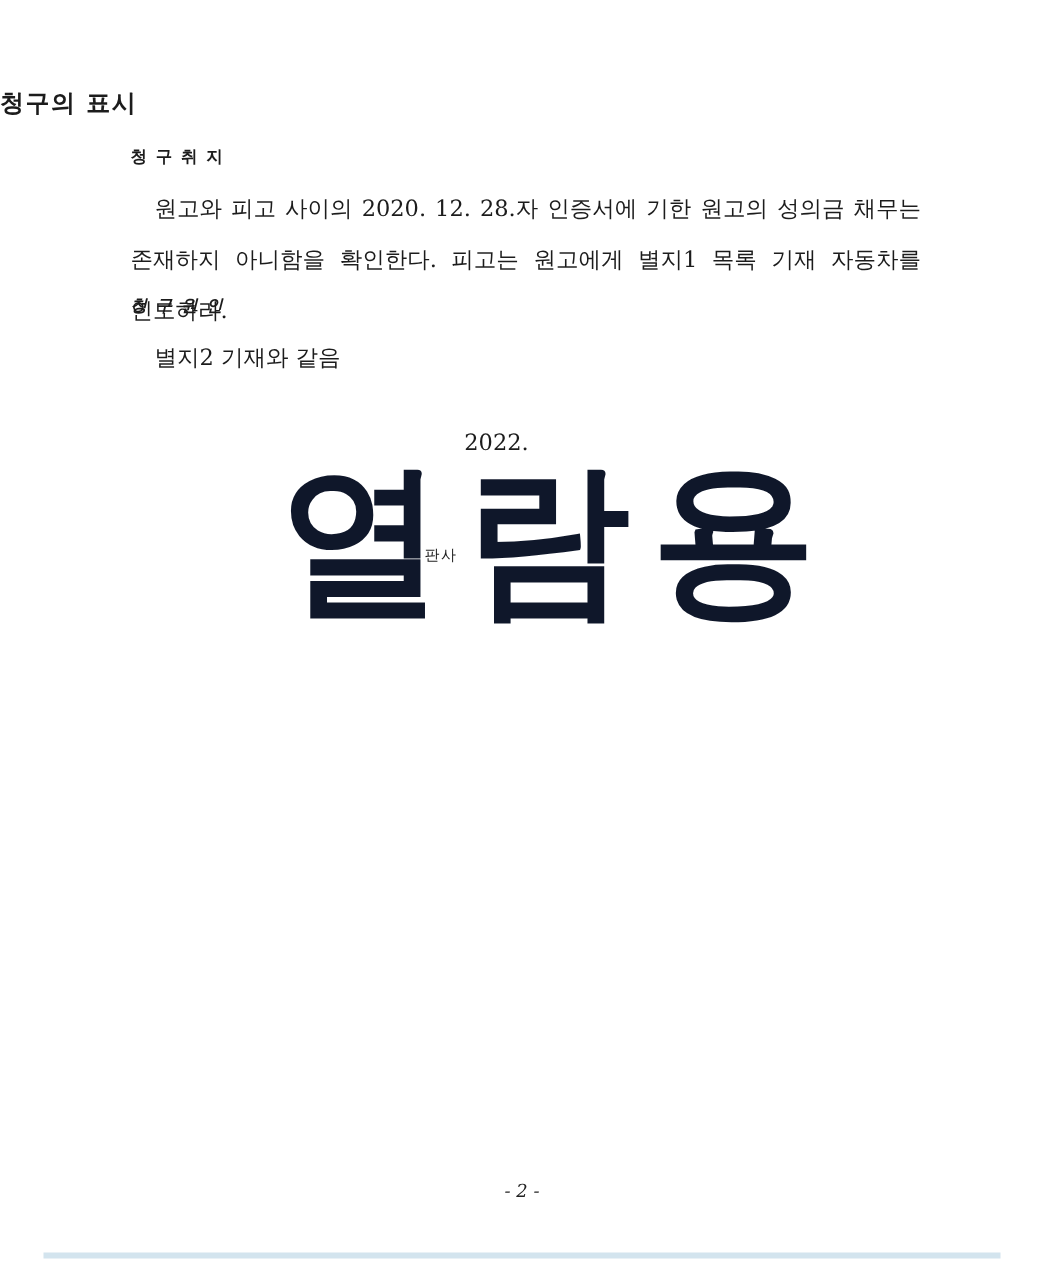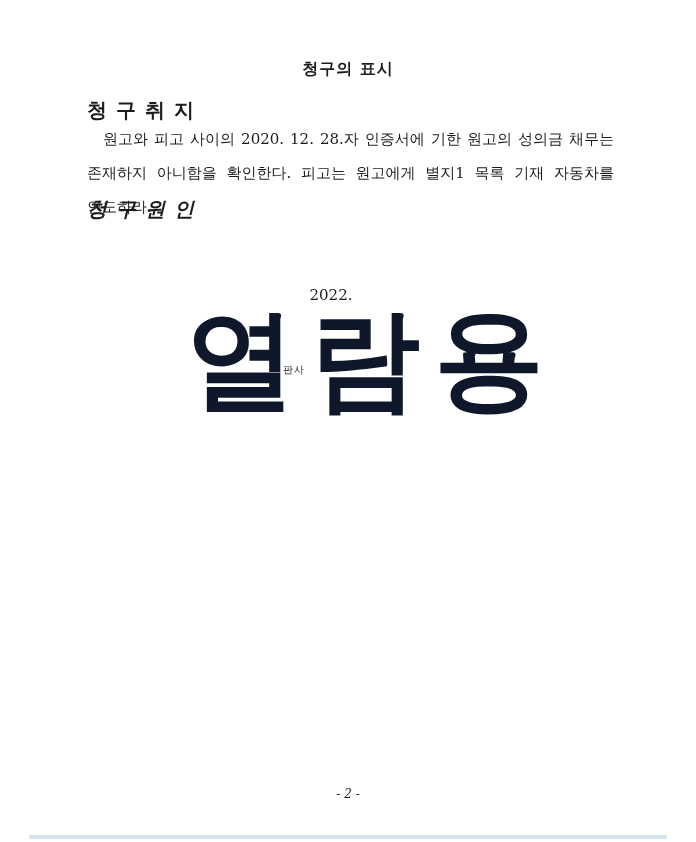--- a/index.html
+++ b/index.html
@@ -26,29 +26,28 @@
     font-weight: bold;
     white-space: nowrap;
     user-select: none;
     pointer-events: none;
   }
   .doc-title {
     position: absolute;
     top: 59px;
     left: 0;
     width: 100%;
-    text-align: center;
     font-size: 16px;
     font-weight: bold;
     letter-spacing: 1px;
   }
   .section-heading {
     position: absolute;
     left: 87px;
-    font-size: 20px;
+    font-size: 11px;
     font-weight: bold;
     letter-spacing: 1px;
   }
   .heading-purpose { top: 97px; }
   .heading-cause   { top: 196px; font-style: italic; }
   .body-paragraph {
     position: absolute;
     left: 87px;
     width: 527px;
     font-size: 15px;
@@ -119,20 +118,21 @@
   <div class="watermark">열람용</div>
 
   <div class="doc-title">청구의 표시</div>
 
   <div class="section-heading heading-purpose">청 구 취 지</div>
 
   <p class="body-paragraph para-purpose">원고와 피고 사이의 2020. 12. 28.자 인증서에 기한 원고의 성의금 채무는 존재하지 아니함을 확인한다. 피고는 원고에게 별지1 목록 기재 자동차를 인도하라.</p>
 
   <div class="section-heading heading-cause">청 구 원 인</div>
 
+  <p class="para-cause">별지2 기재와 같음</p>
 
   <div class="date-line">2022.</div>
 
   <div class="judge-line">판사</div>
 
 
   <div class="page-number">- 2 -</div>
 
   <div class="footer-rule"></div>
 

